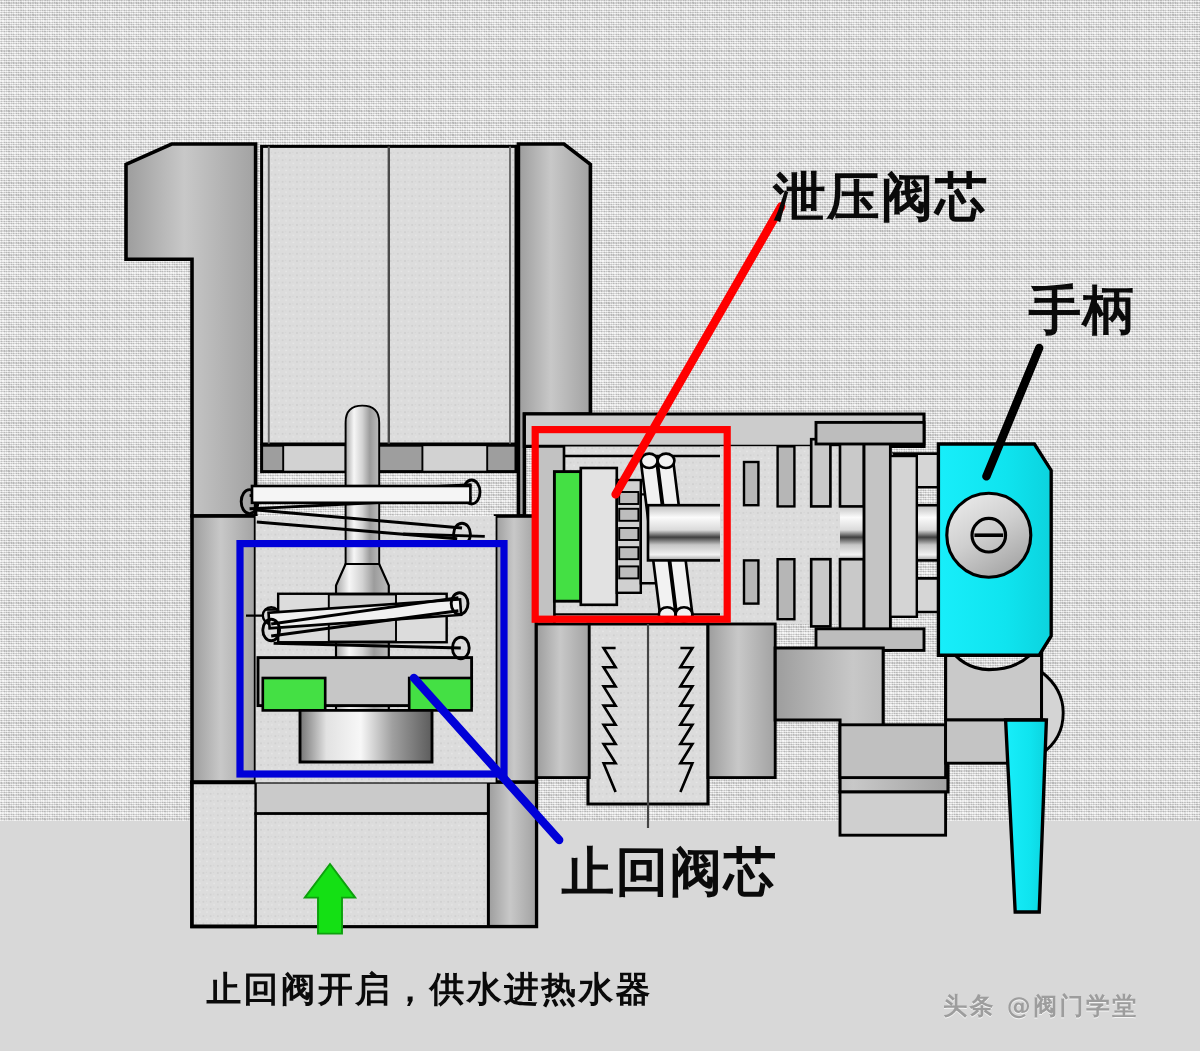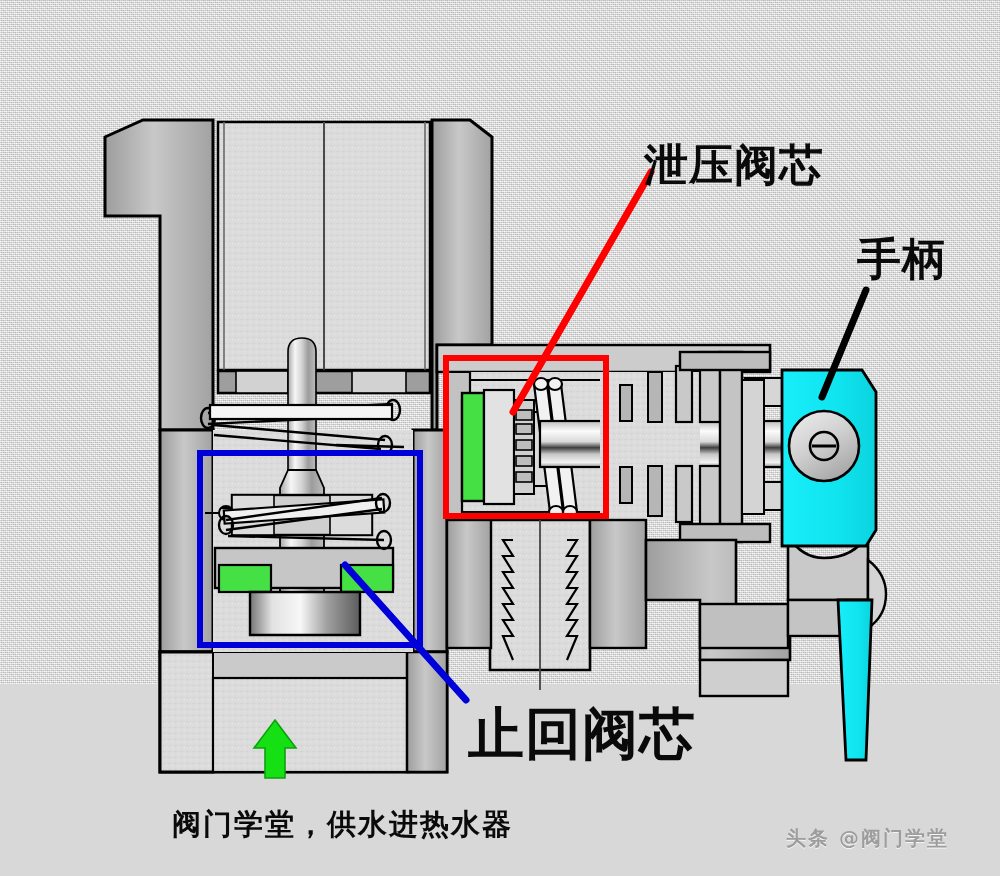--- a/index.html
+++ b/index.html
@@ -24,21 +24,21 @@
     position:absolute;
     font-family:"DejaVu Sans","Liberation Sans",sans-serif;
     font-weight:700;
     color:#0a0a0a;
     white-space:nowrap;
     letter-spacing:1px;
     line-height:1;
   }
   #lbl-relief{left:644px;top:143px;font-size:44px;}
   #lbl-handle{left:857px;top:237px;font-size:44px;}
-  #lbl-check {left:468px;top:706px;font-size:56px;}
+  #lbl-check {left:468px;top:706px;font-size:44px;}
   #caption   {left:172px;top:810px;font-size:29px;font-weight:700;letter-spacing:2px;}
   #watermark {
     left:786px;top:828px;font-size:20px;font-weight:700;
     color:#9d9d9d;letter-spacing:2px;
     text-shadow:0 1px 0 rgba(255,255,255,.75);
   }
 </style>
 </head>
 <body>
 
@@ -295,17 +295,17 @@
     <line x1="866" y1="290" x2="822" y2="397" stroke="#000000" stroke-width="7" stroke-linecap="round"></line>
 
   </svg>
 
   <div class="lbl" id="lbl-relief">泄压阀芯</div>
 
   <div class="lbl" id="lbl-handle">手柄</div>
 
   <div class="lbl" id="lbl-check">止回阀芯</div>
 
-  <div class="lbl" id="caption">阀门学堂，供水进热水器</div>
+  <div class="lbl" id="caption">止回阀开启，供水进热水器</div>
 
   <div class="lbl" id="watermark">头条 @阀门学堂</div>
 
 </div>
 
 </body></html>

